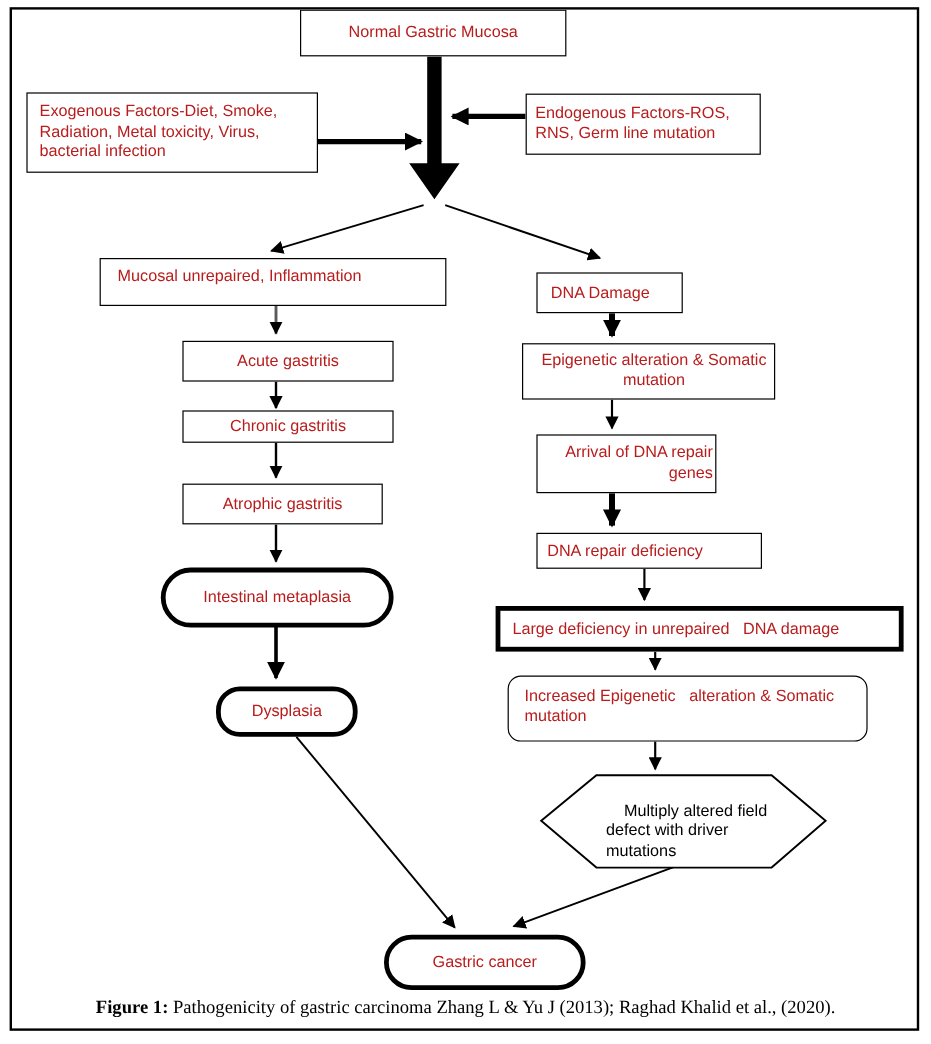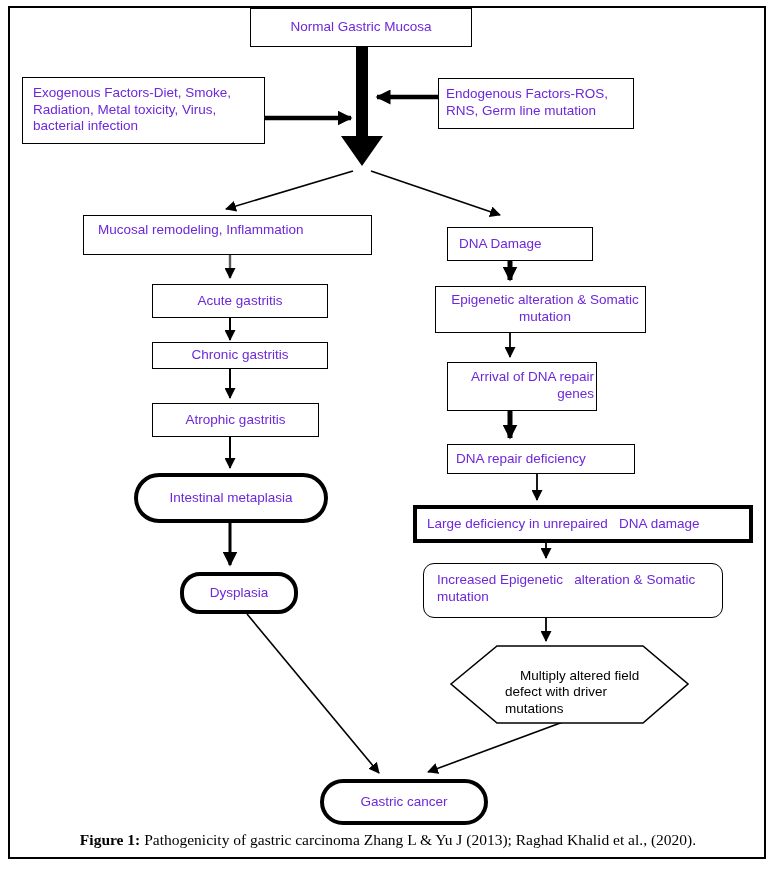--- a/index.html
+++ b/index.html
@@ -7,21 +7,21 @@
     position:relative; width:776px; height:870px; background:#ffffff;
     font-family:"Liberation Sans", sans-serif; color:#000;
   }
   .frame {
     position:absolute; left:8px; top:6px; width:758px; height:853px;
     border:2px solid #000; box-sizing:border-box;
   }
   svg.arrow-layer { position:absolute; left:0; top:0; width:776px; height:870px; }
   .node {
     position:absolute; box-sizing:border-box; background:#fff;
-    border:1.6px solid #000; font-size:13.5px; line-height:1.24; color:#6d28d9;
+    border:1.6px solid #000; font-size:13.5px; line-height:1.24; color:#b91c1c;
   }
   .node .lbl { white-space:pre-wrap; display:block; }
   .vcenter { display:flex; align-items:center; }
   .center  { display:flex; align-items:center; justify-content:center; text-align:center; }
   .border-thick5 { border-width:5px; }
   .border-thick4 { border-width:4px; }
   .stadium { border-radius:28px; border-width:4px; }
   .round-rect { border-radius:11px; }
   .hex-label {
     position:absolute; left:505px; top:651px; width:152px;
@@ -85,21 +85,21 @@
 bacterial infection</span>
   </div>
 
 
   <div class="node" style="left:438px; top:78px; width:196px; height:51px; padding:7px 4px 0 7px;">
     <span class="lbl">Endogenous Factors-ROS,
 RNS, Germ line mutation</span>
   </div>
 
   <div class="node" style="left:83px; top:215px; width:289px; height:40px; padding:6px 4px 0 14px;">
-    <span class="lbl">Mucosal remodeling, Inflammation</span>
+    <span class="lbl">Mucosal unrepaired, Inflammation</span>
   </div>
 
   <div class="node center" style="left:152px; top:284px; width:176px; height:34px;">
     <span class="lbl">Acute gastritis</span>
   </div>
 
   <div class="node center" style="left:152px; top:342px; width:176px; height:27px;">
     <span class="lbl">Chronic gastritis</span>
   </div>
 
@@ -108,21 +108,21 @@
   </div>
 
   <div class="node center stadium" style="left:134px; top:473px; width:194px; height:50px;">
     <span class="lbl">Intestinal metaplasia</span>
   </div>
 
   <div class="node center border-thick4" style="left:180px; top:572px; width:118px; height:42px; border-radius:20px;align-items:center;">
     <span class="lbl">Dysplasia</span>
   </div>
 
-  <div class="node vcenter" style="left:447px; top:227px; width:146px; height:34px; padding-left:11px;text-align:right;">
+  <div class="node vcenter" style="left:447px; top:227px; width:122px; height:34px; padding-left:11px;text-align:right;">
     <span class="lbl">DNA Damage</span>
   </div>
 
   <div class="node" style="left:435px; top:286px; width:211px; height:47px; padding:5px 2px 0 11px;text-align:center;">
     <span class="lbl">Epigenetic alteration &amp; Somatic
 mutation</span>
   </div>
 
   <div class="node" style="left:447px; top:362px; width:150px; height:49px; padding:6px 2px 0 10px;text-align:right;">
     <span class="lbl">Arrival of DNA repair

